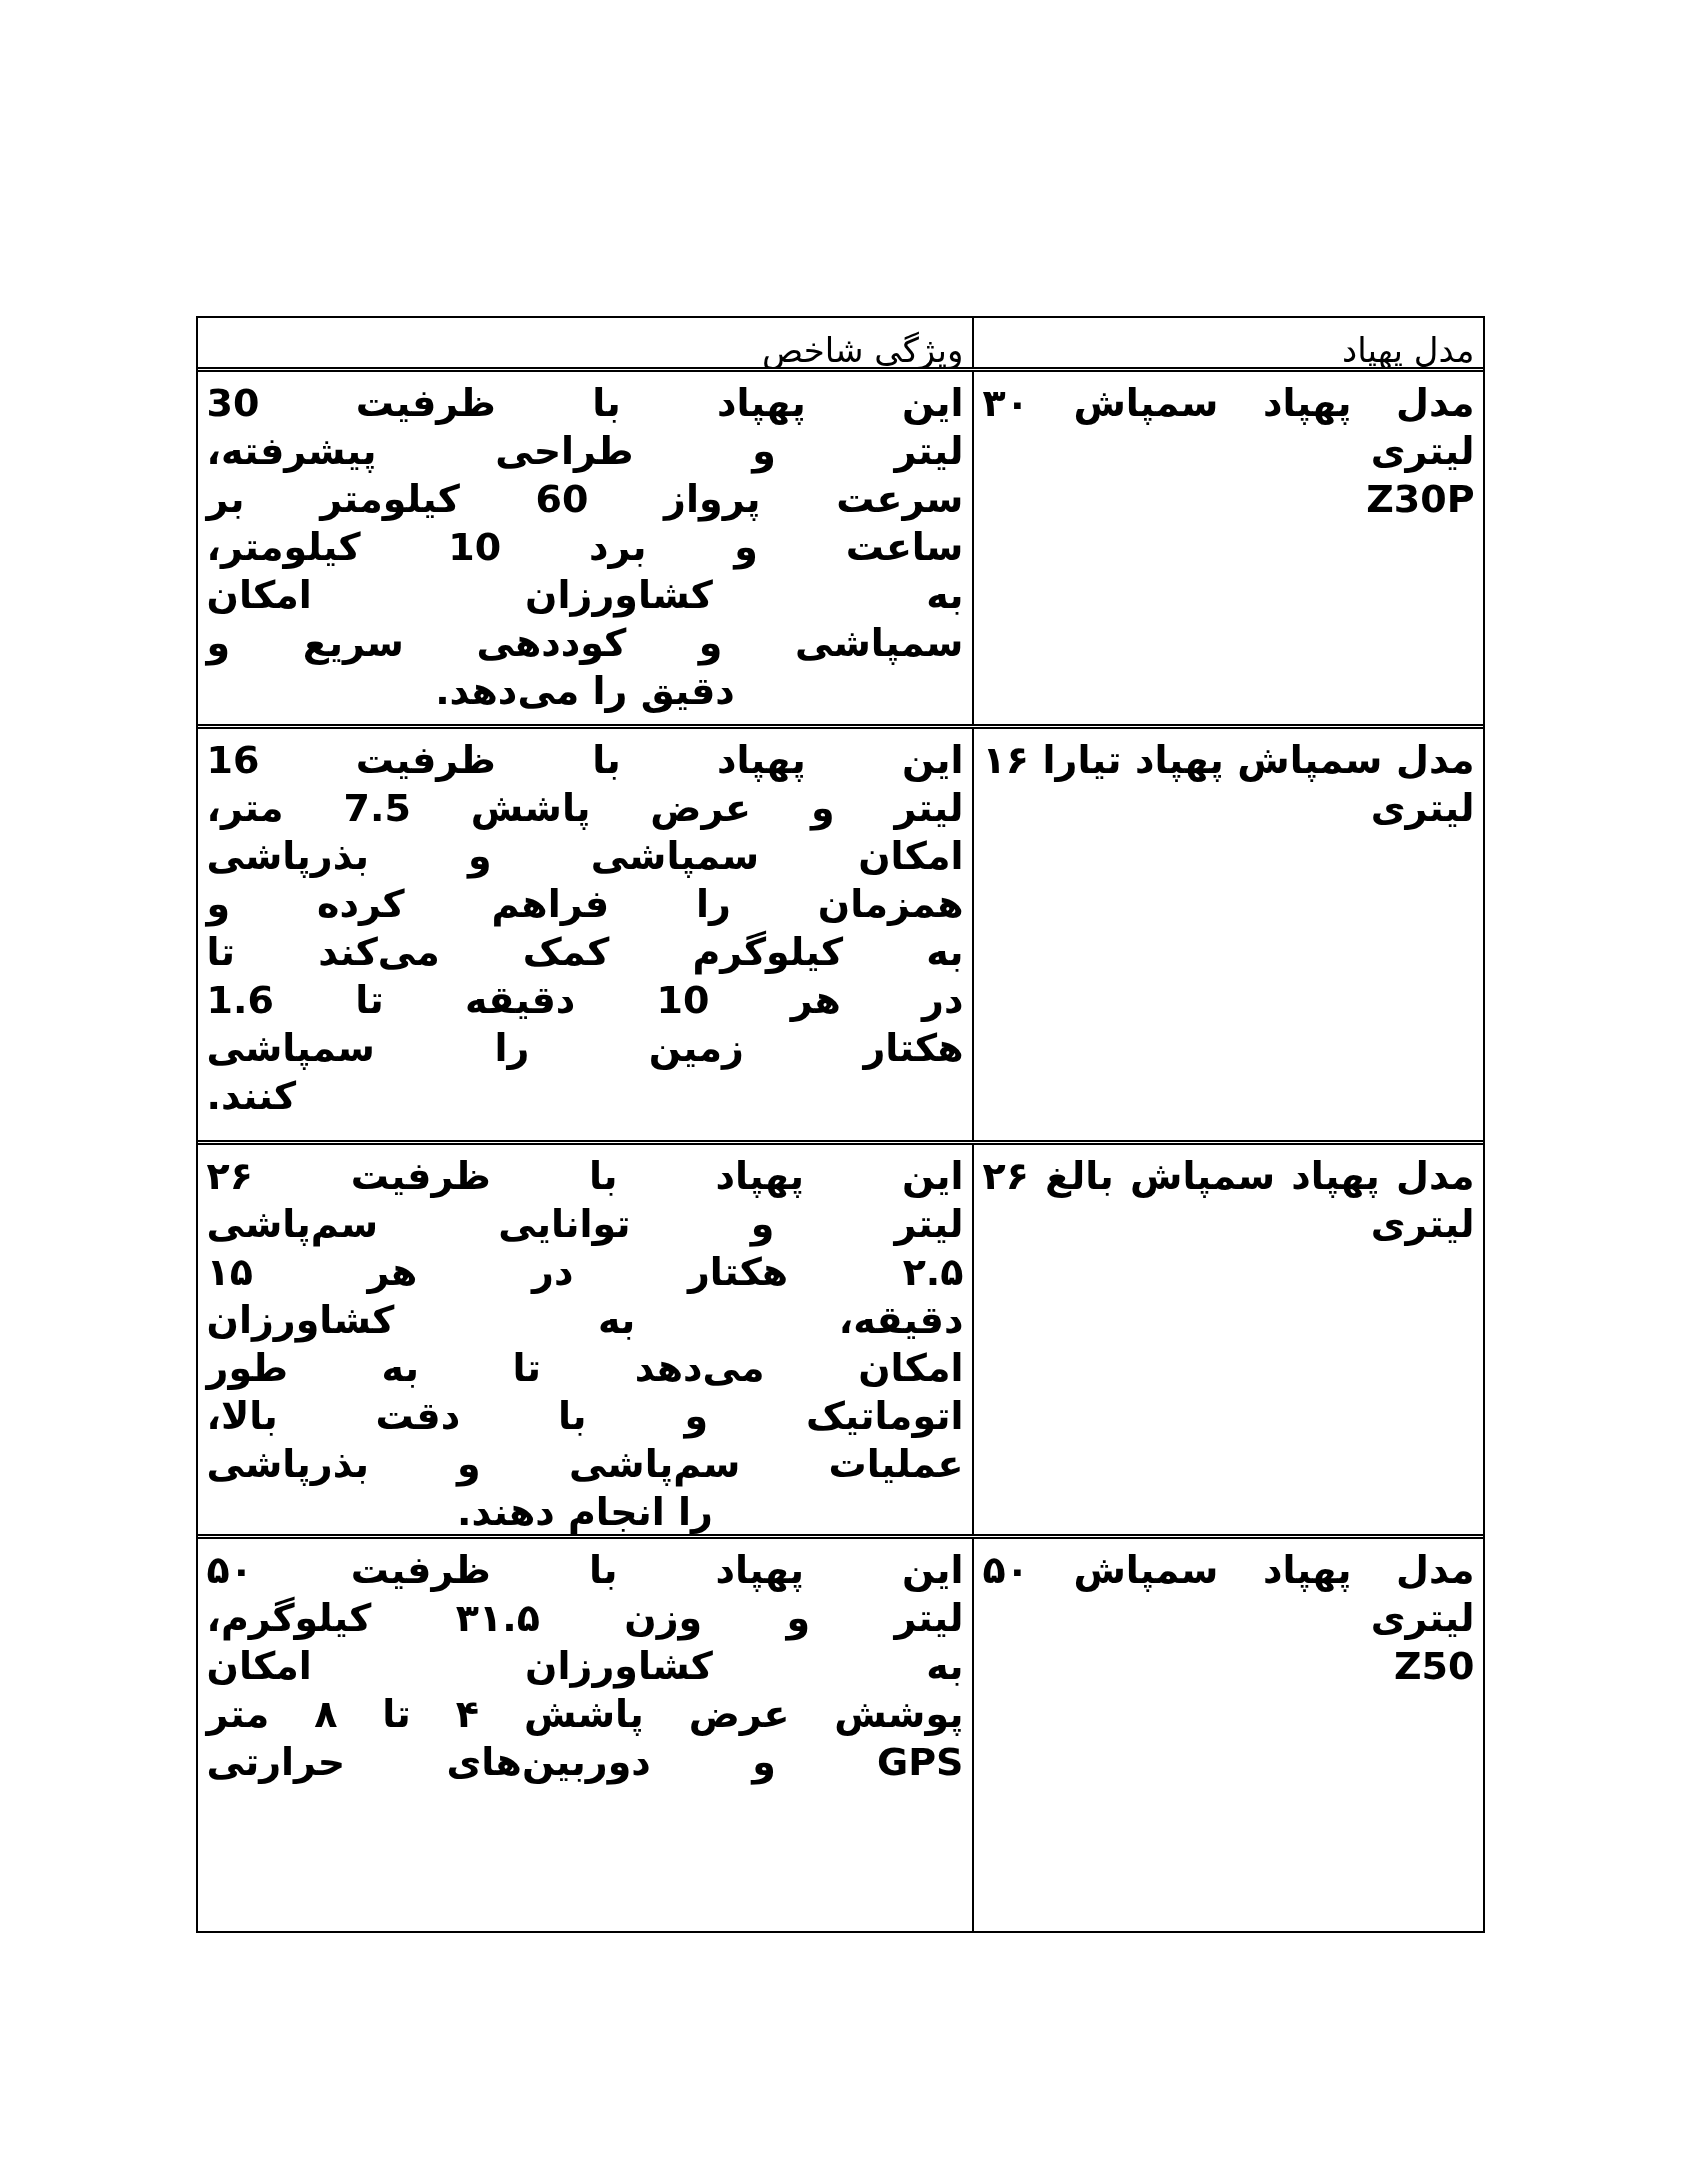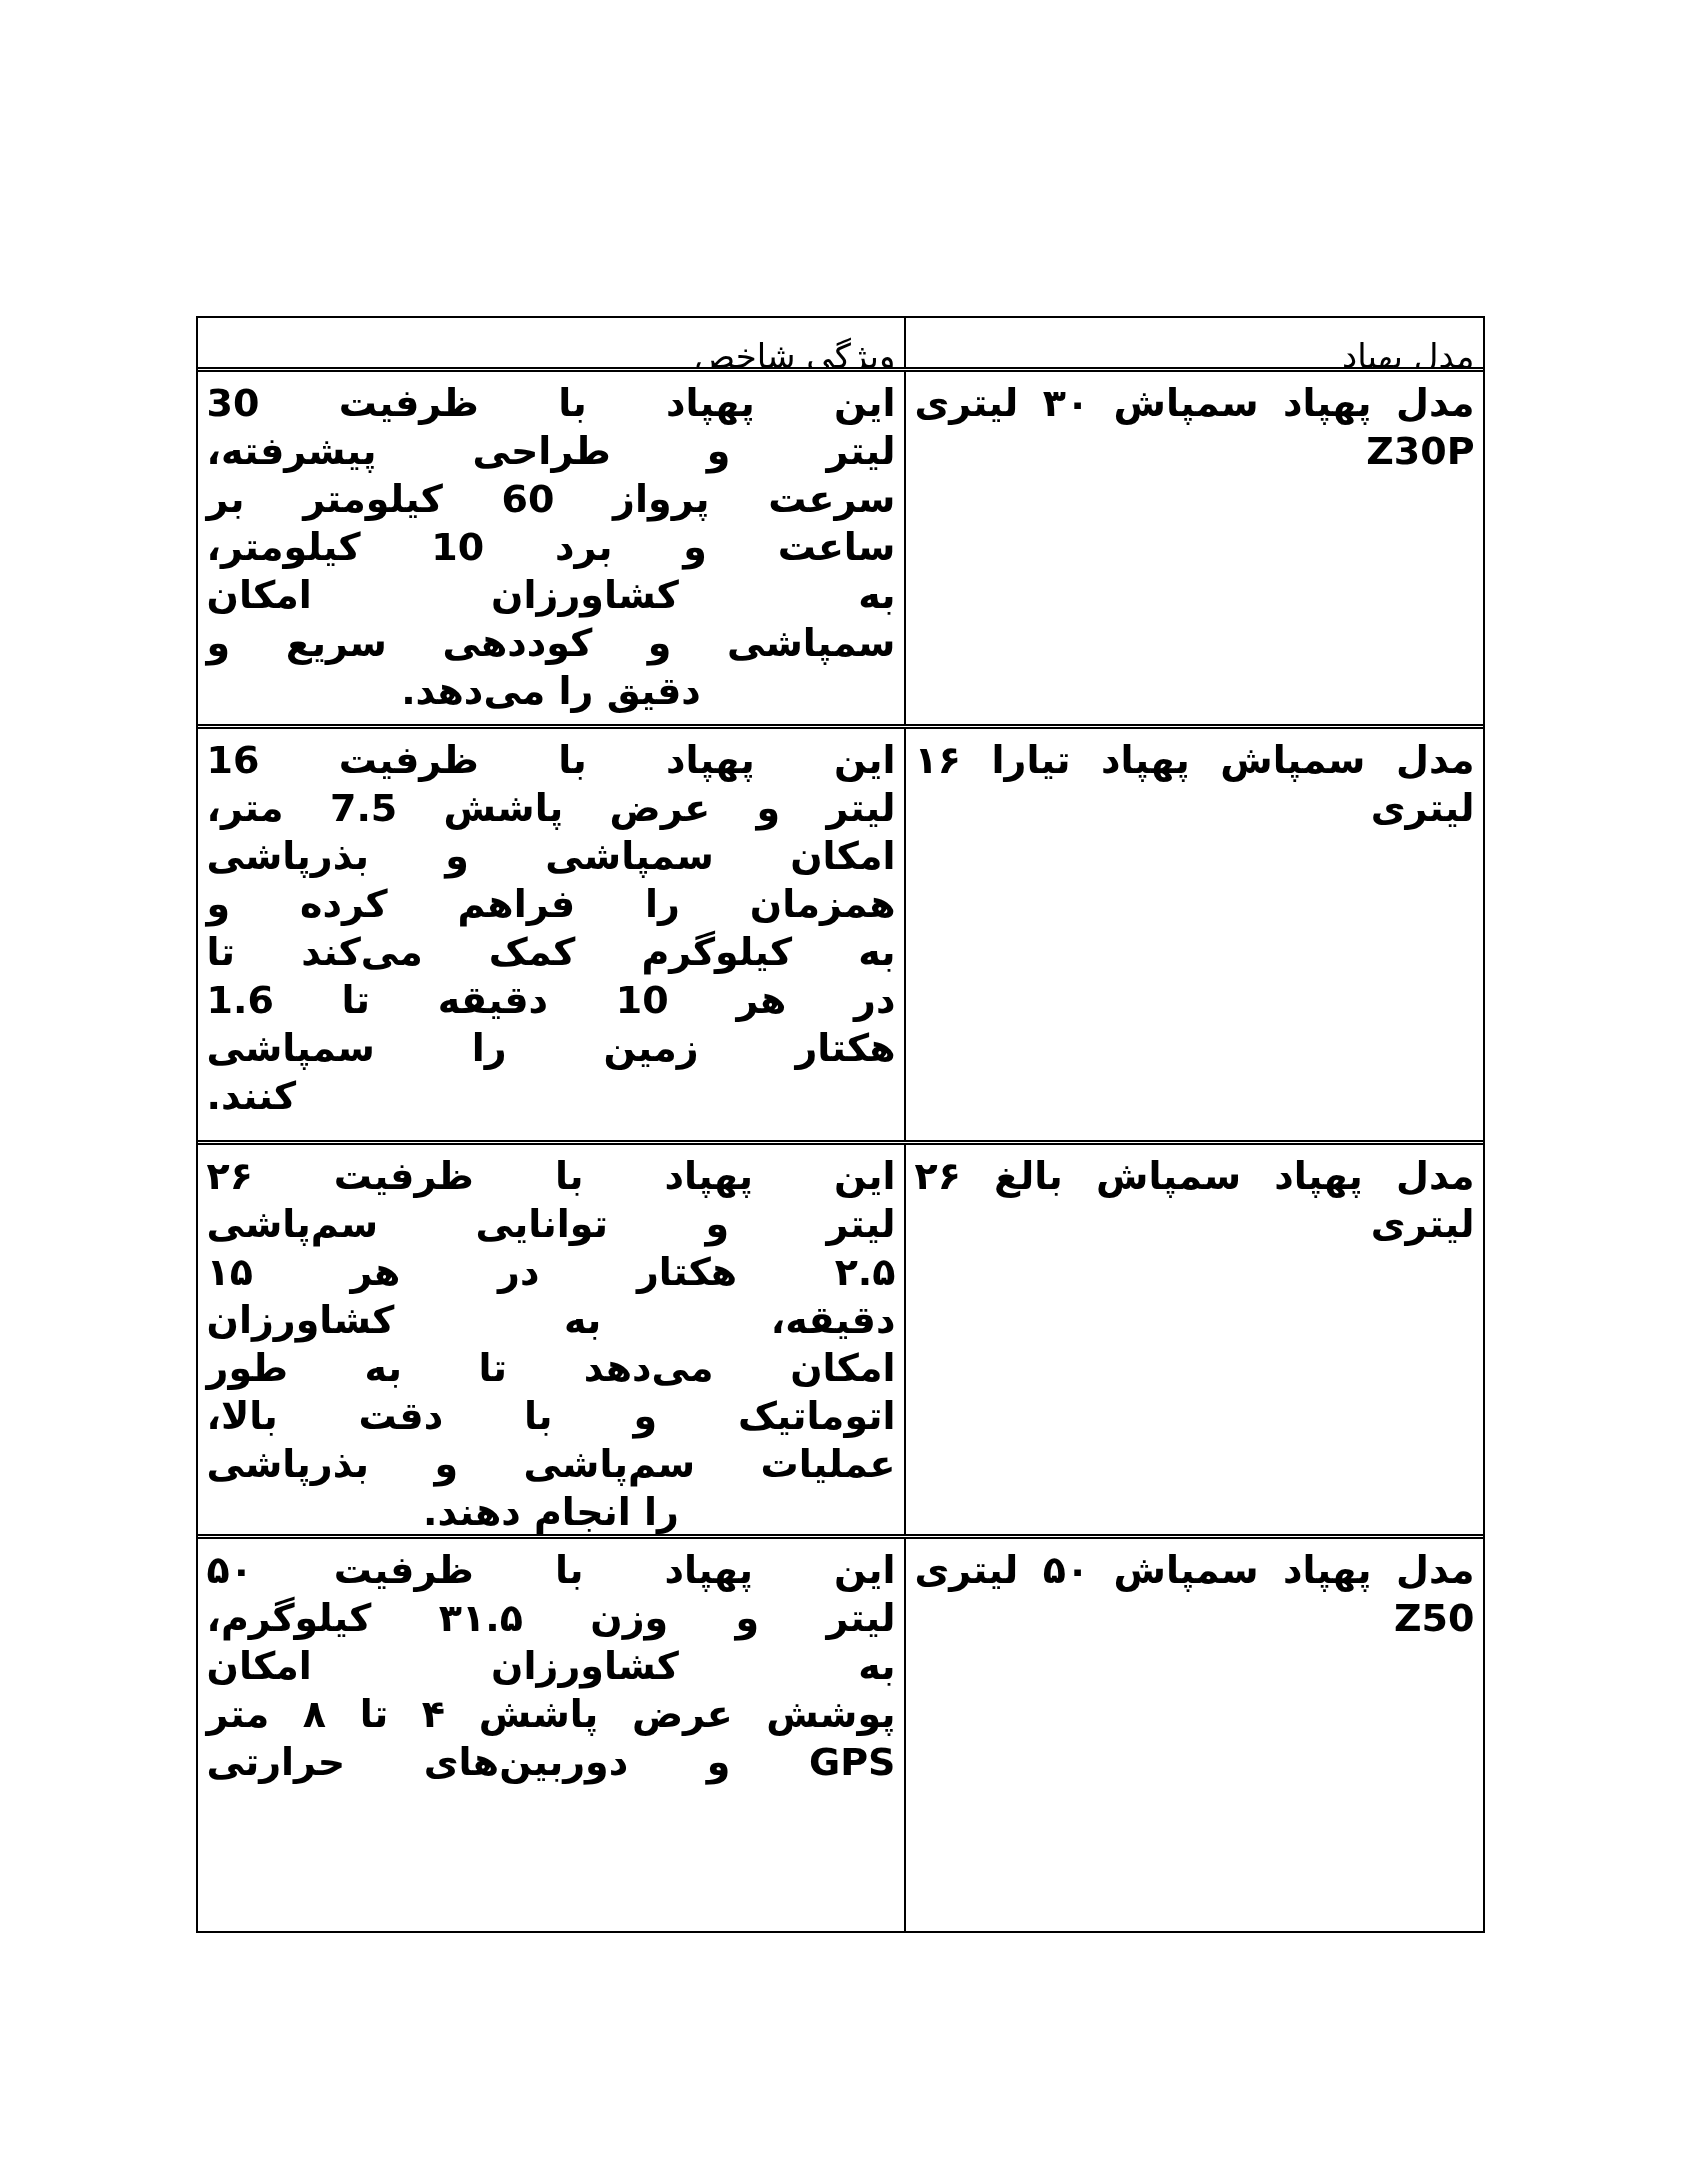--- a/index.html
+++ b/index.html
@@ -15,25 +15,25 @@
     color:#000;
   }
   .row{display:flex;box-sizing:border-box;}
   .row + .row{border-top:5.1px double #000;}
   .row-header{height:49px;}
   .row-r1{height:357px;}
   .row-r2{height:416px;}
   .row-r3{height:394px;}
   .row-r4{height:397px;}
   .cell{box-sizing:border-box;padding:6.8px 8.5px 0 8.5px;overflow:hidden;}
-  .model-cell{width:579px;border-left:2.6px solid #000;}
+  .model-cell{width:511px;border-left:2.6px solid #000;}
   .feature-cell{flex:1;}
   .header-cell{
     font-size:34px;font-weight:400;line-height:37px;
-    text-align:right;padding-top:20px;
+    text-align:right;padding-top:14px;
   }
   .body-cell{font-size:38px;font-weight:700;line-height:48px;}
   .ln{text-align:justify;}
   .ln-fill{text-align-last:justify;}
   .ln-last-right{text-align-last:right;}
   .ln-last-center{text-align-last:center;}
   .ln-last-left{text-align-last:left;}
 </style>
 </head>
 <body>

